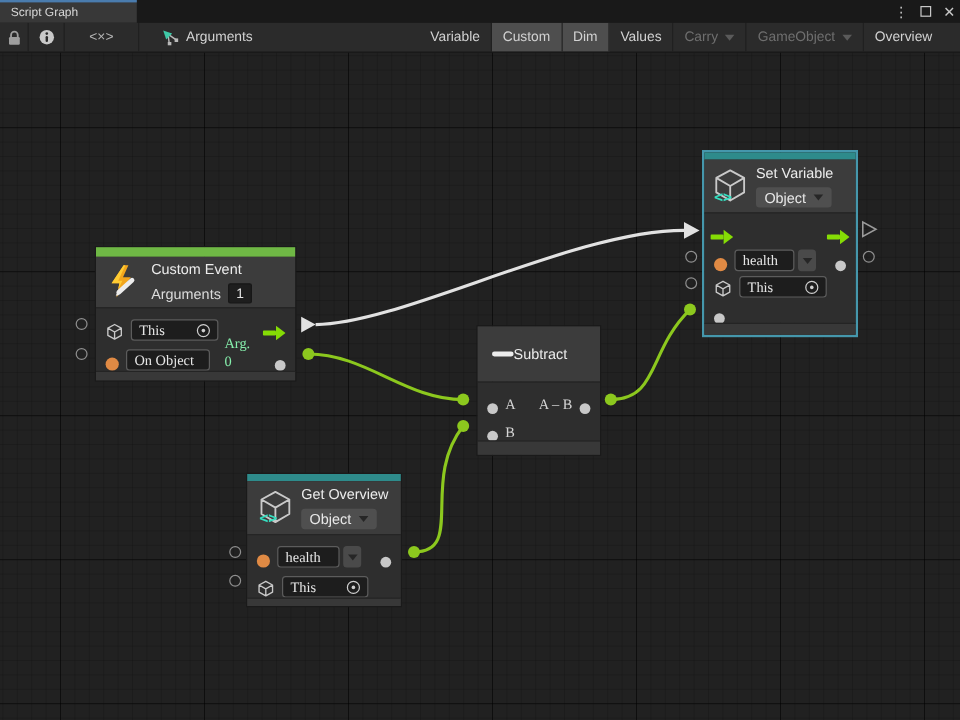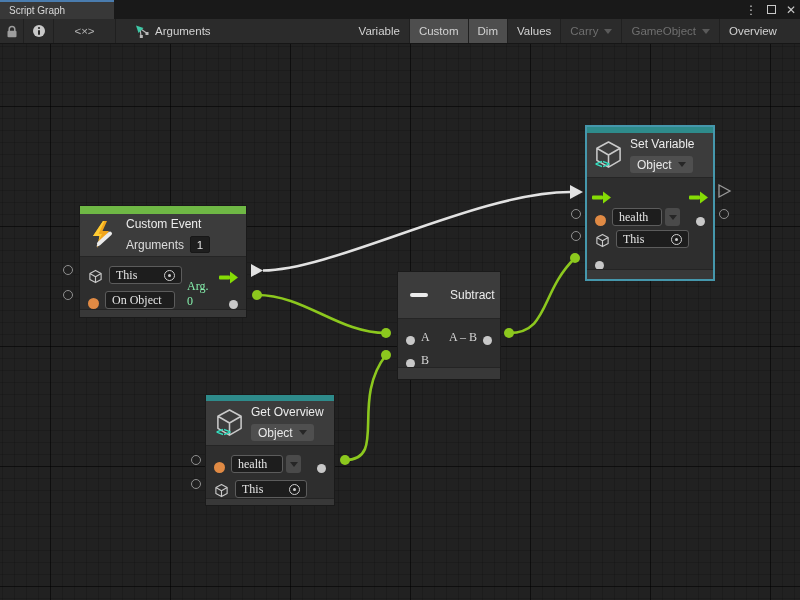--- a/index.html
+++ b/index.html
@@ -219,21 +219,21 @@
           </span>
           <span class="plabel dim" style="margin-left:6px">Arg. 0</span>
           <span class="spacer"></span>
           <span class="dot"></span>
         </div>
       </div>
       <div class="foot"></div>
     </div>
 
     <div class="node" style="left:397px;top:227px;width:104px;height:109px">
-      <div class="head" style="height:46px;justify-content:flex-start;padding-left:12px;gap:22px">
+      <div class="head" style="height:46px;justify-content:flex-start;padding-left:12px;gap:0">
         <span class="minus"></span>
         <span class="ntitle">Subtract</span>
       </div>
       <div class="body" style="height:49px;padding-top:3px">
         <div class="row" style="height:23px">
           <span class="dot"></span>
           <span class="plabel">A</span>
           <span class="spacer"></span>
           <span class="plabel">A – B</span>
           <span class="dot"></span>

